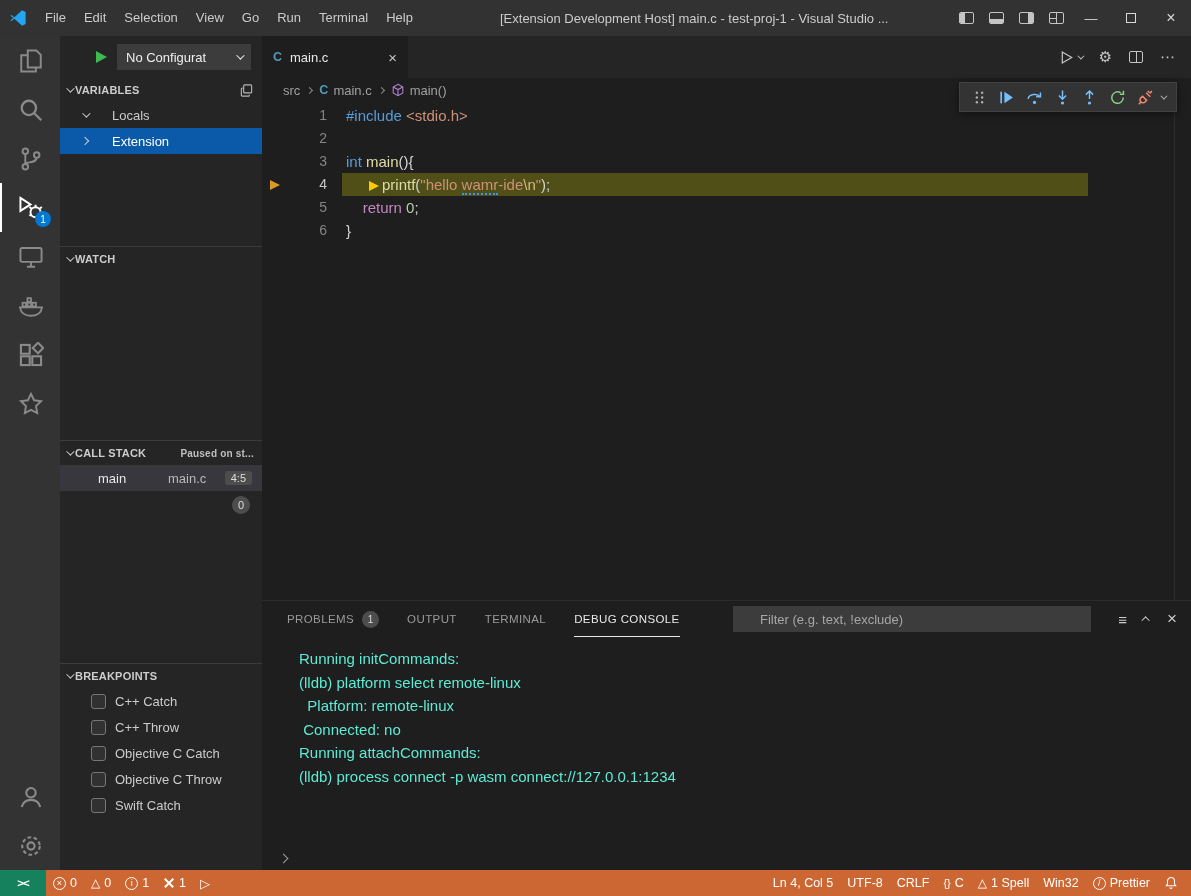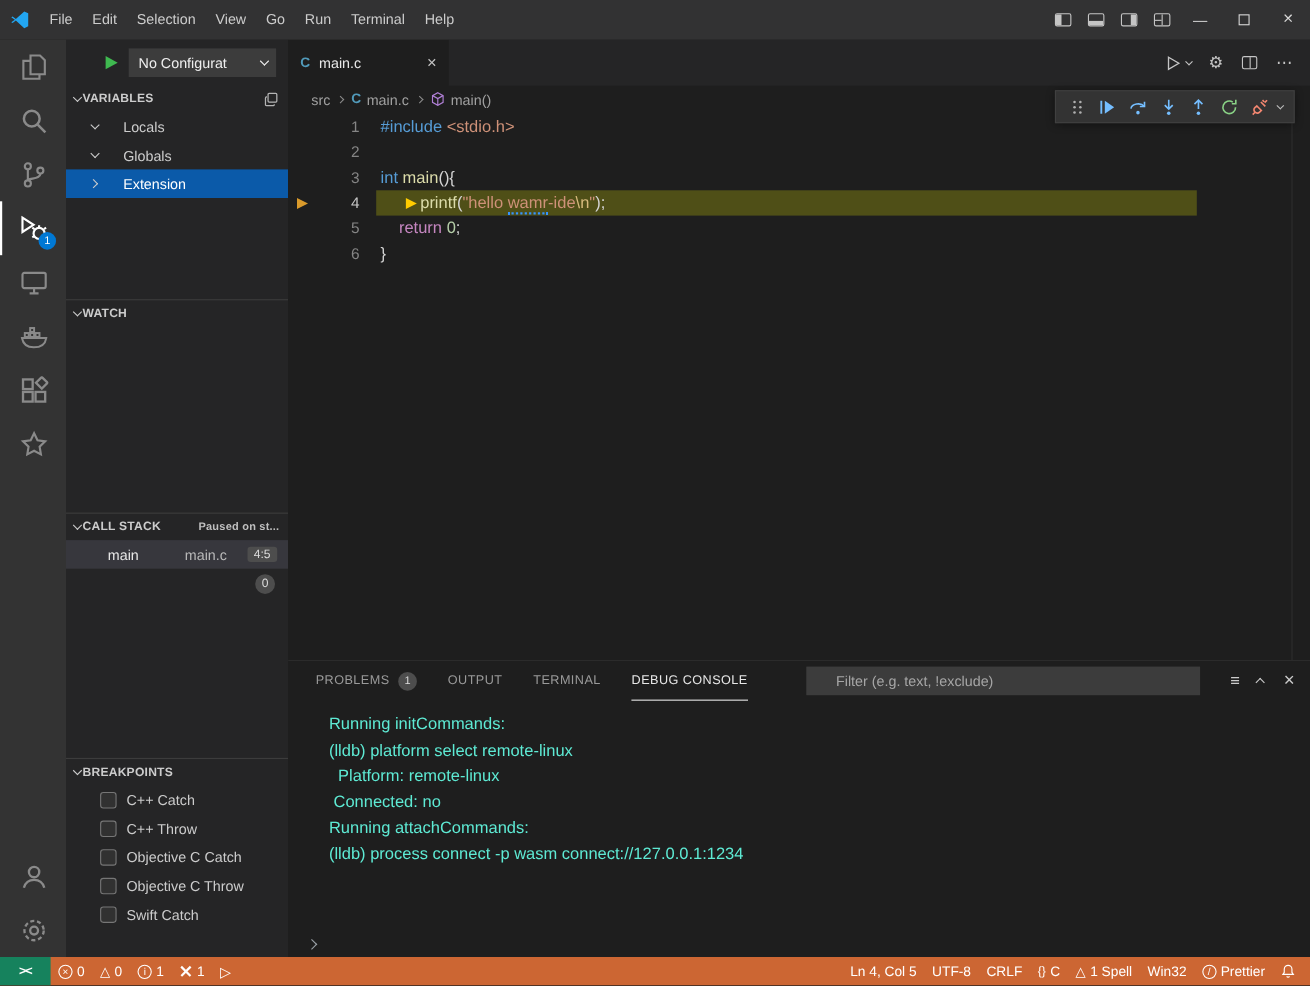--- a/index.html
+++ b/index.html
@@ -140,20 +140,21 @@
   <div id="menus" style="display: flex;">
       <div class="menu-item">File</div>
       <div class="menu-item">Edit</div>
       <div class="menu-item">Selection</div>
       <div class="menu-item">View</div>
       <div class="menu-item">Go</div>
       <div class="menu-item">Run</div>
       <div class="menu-item">Terminal</div>
       <div class="menu-item">Help</div>
     </div>
+  <div class="window-title">[Extension Development Host] main.c - test-proj-1 - Visual Studio ...</div>
   <div id="win-controls">
     <span class="layout-btn">
         <span class="lay-ic lay-left"></span>
       </span>
     <span class="layout-btn">
         <span class="lay-ic lay-bottom"></span>
       </span>
     <span class="layout-btn">
         <span class="lay-ic lay-right"></span>
       </span>
@@ -280,24 +281,20 @@
           <rect x="5" y="2" width="8.5" height="8.5" rx="1"></rect>
           <path d="M11 12.5V13a1 1 0 0 1-1 1H3.5a1 1 0 0 1-1-1V6.5a1 1 0 0 1 1-1H4"></path>
         </svg>
     </span>
   </div>
   <div id="var-rows">
       <div class="tree-row">
         <span class="cv down"></span>
         <span>Locals</span>
       </div>
-      <div class="tree-row">
-        <span class="cv down"></span>
-        <span>Globals</span>
-      </div>
       <div class="tree-row selected">
         <span class="cv right"></span>
         <span>Extension</span>
       </div>
     </div>
   <div class="sp1"></div>
 
   <div class="sep"></div>
   <div class="section-header">
     <span class="cv down"></span>

